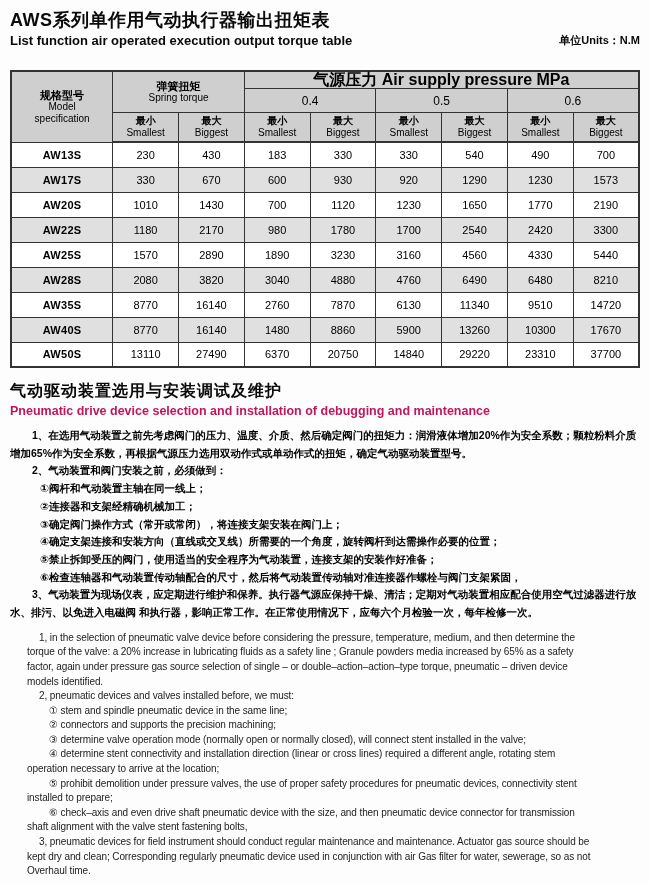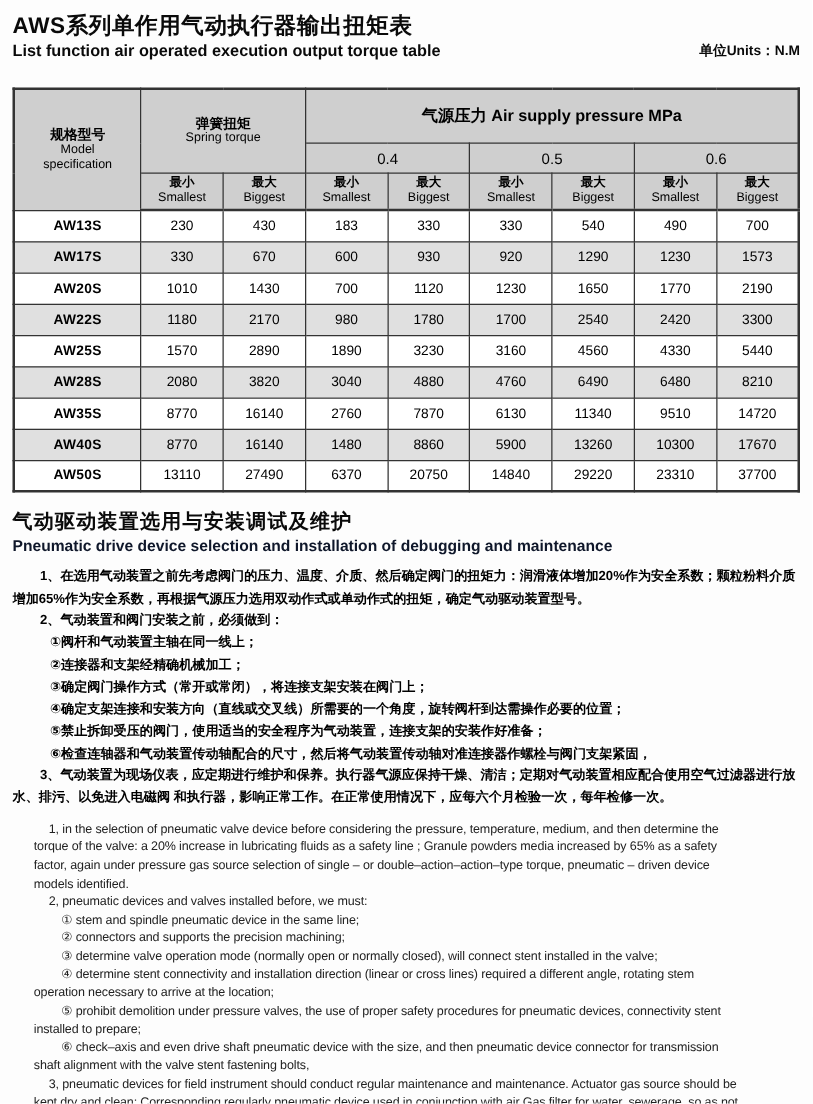--- a/index.html
+++ b/index.html
@@ -17,32 +17,32 @@
   .units { font-size:11px; font-weight:700; color:#0a0a0a; }
 
   
   table { width:100%; border-collapse:collapse; border:2px solid #333; table-layout:fixed; }
   th, td { border:1px solid #333; text-align:center; vertical-align:middle; }
   thead th { background:#cfcfcf; font-weight:400; line-height:12px; padding:2px 0; }
   thead tr.minmax-row th { border-bottom:2px solid #333; }
   .hcn { display:block; font-weight:700; font-size:11px; }
   .hen { display:block; font-size:10px; font-weight:400; }
   .pre { white-space:pre-line; }
-  th.pressure-head { font-weight:700; font-size:13px; height:17px; padding:15px 0; }
+  th.pressure-head { font-weight:700; font-size:16px; height:17px; padding:2px 0; }
   tr.pvals-row th { font-size:12px; height:24px; }
   tr.minmax-row th { height:27px; }
   tr.minmax-row .hcn { font-size:10px; }
   tbody td { font-size:11px; height:25px; background:#fff; }
   tbody td.model { font-weight:700; letter-spacing:.3px; }
   tbody tr:nth-child(even) td { background:#e0e0e0; }
 
   
   .section { margin-top:13px; }
   .sec-title-cn { font-size:16px; font-weight:700; letter-spacing:1px; color:#0a0a0a; }
-  .sec-title-en { font-size:12.5px; font-weight:700; color:#0f172a; margin-top:2px; margin-bottom:9px; }
+  .sec-title-en { font-size:12.5px; font-weight:700; color:#be185d; margin-top:2px; margin-bottom:9px; }
 
   .cn-block { font-size:10.5px; font-weight:700; color:#000; }
   .cn-block .tline { line-height:17.7px; white-space:nowrap; overflow:hidden; }
   .cn-block .i1 { padding-left:22px; }
   .cn-block .i2 { padding-left:30px; }
 
   .en-block { margin-top:9px; font-size:10px; color:#222; letter-spacing:-.1px;margin-left:17px; }
   .en-block .tline { line-height:14.6px; white-space:nowrap; overflow:hidden; }
   .en-block .i1 { padding-left:12px; }
   .en-block .i2 { padding-left:22px; }

